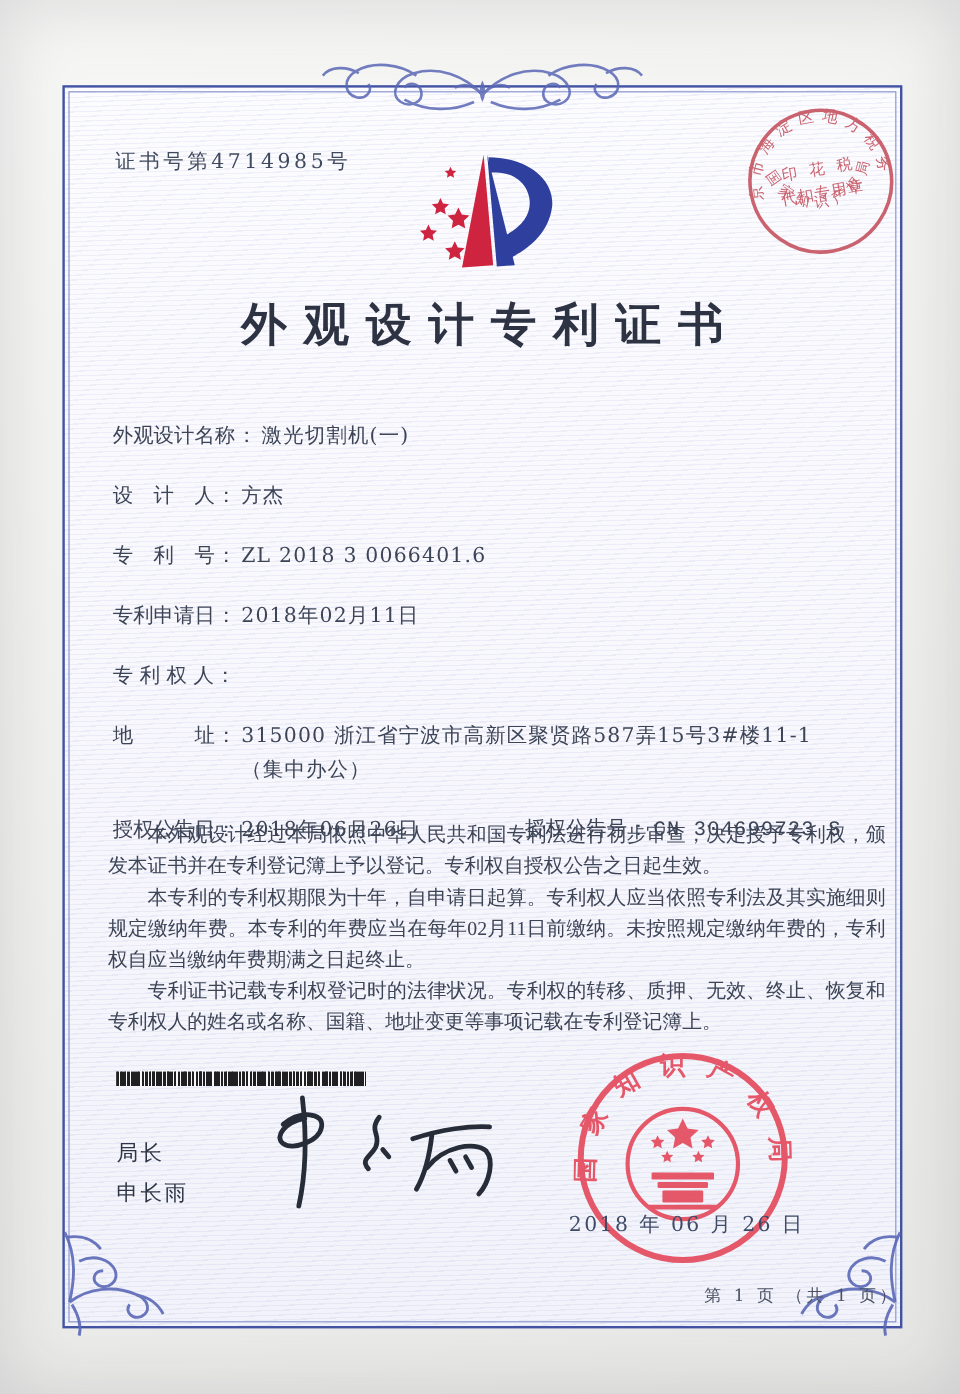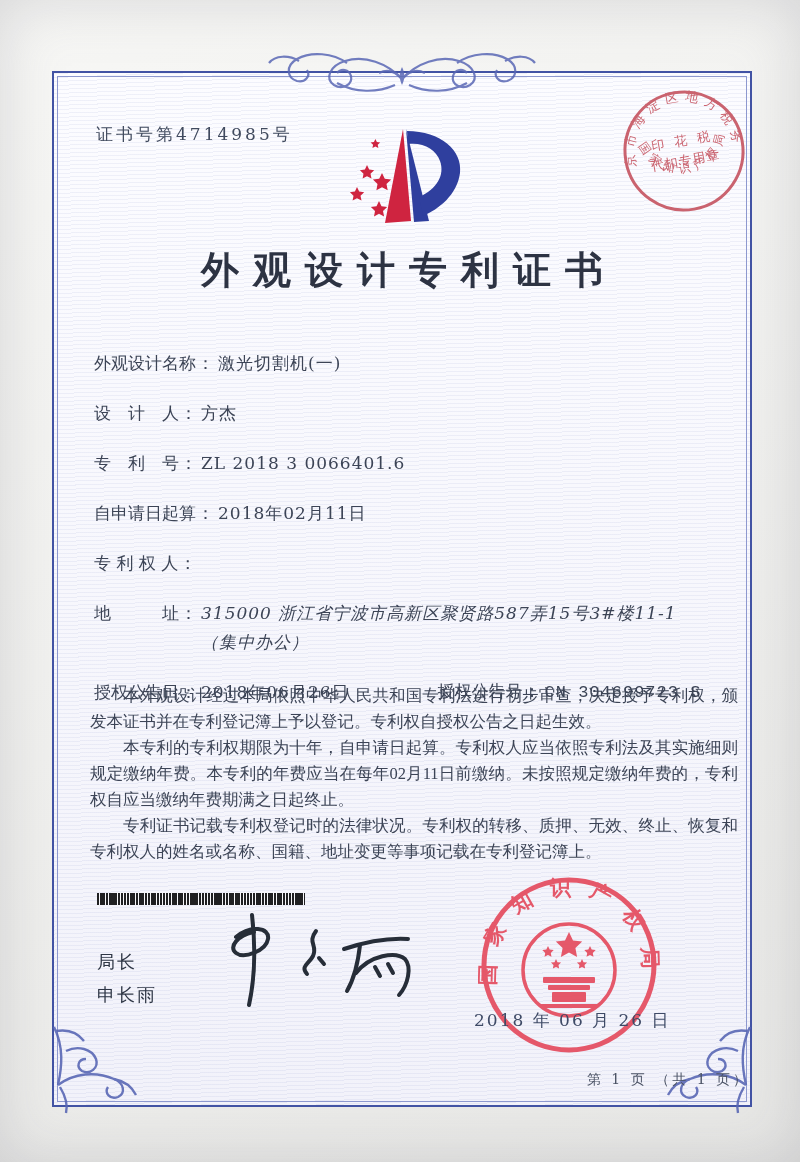--- a/index.html
+++ b/index.html
@@ -28,21 +28,21 @@
   .tax-stamp{position:absolute;left:566px;top:14px;width:128px;height:128px;transform:rotate(-10deg);opacity:.88;}
   .seal{position:absolute;left:424px;top:801px;width:182px;height:182px;opacity:.92;}
   .seal-date{position:absolute;left:420px;top:936px;width:200px;font-size:17px;
     letter-spacing:2px;color:#3e4a66;text-align:left;}
   
   .fields{position:absolute;left:40px;top:276px;width:628px;font-size:17px;color:#3c4456;}
   .frow{display:flex;margin-bottom:21px;line-height:29px;}
   .f-label{white-space:pre;}
   .f-colon{padding:0 4px 0 1px;}
   .f-value{flex:0 1 auto;letter-spacing:1px;}
-  .addr-value{width:478px;letter-spacing:1px;font-style:italic;}
+  .addr-value{width:478px;letter-spacing:1px;}
   .pair{display:flex;}
   .pair2{margin-left:88px;font-family:Liberation Mono, monospace;}
   
   .paras{position:absolute;left:36px;top:610px;width:648px;font-size:16.5px;
     line-height:26px;text-align:justify;color:#3c4456;}
   .paras p{margin:0;text-indent:2em;font-family:Liberation Serif, serif;}
   
   .barcode{position:absolute;left:43px;top:820px;width:208px;height:12px;
     background:
       repeating-linear-gradient(90deg,#202022 0 2px,transparent 2px 3px),
@@ -148,21 +148,21 @@
       <span class="f-label">设　计　人</span>
         <span class="f-colon">：</span>
       <span class="f-value">方杰</span>
     </div>
     <div class="frow">
       <span class="f-label">专　利　号</span>
         <span class="f-colon">：</span>
       <span class="f-value">ZL 2018 3 0066401.6</span>
     </div>
     <div class="frow">
-      <span class="f-label">自申请日起算</span>
+      <span class="f-label">专利申请日</span>
         <span class="f-colon">：</span>
       <span class="f-value">2018年02月11日</span>
     </div>
     <div class="frow">
       <span class="f-label">专 利 权 人</span>
         <span class="f-colon">：</span>
     </div>
     <div class="frow">
       <span class="f-label">地　　　址</span>
         <span class="f-colon">：</span>

